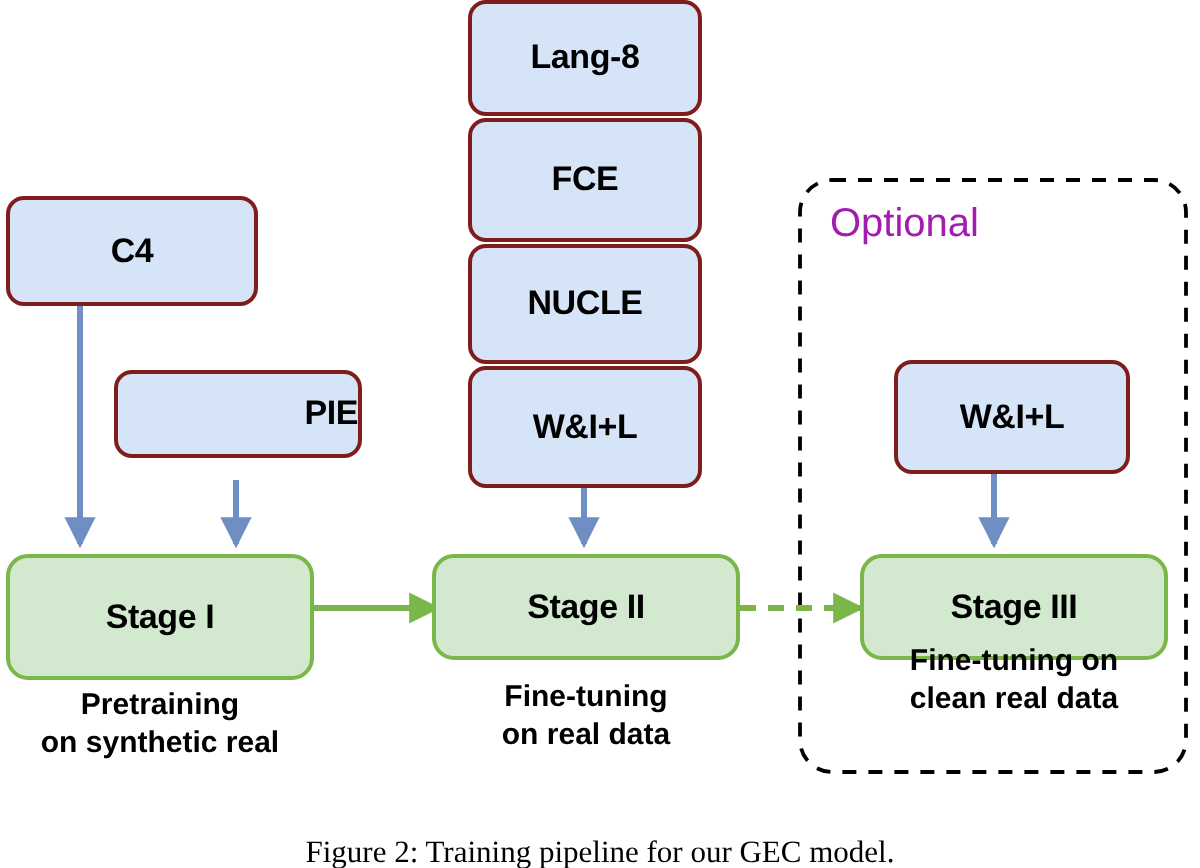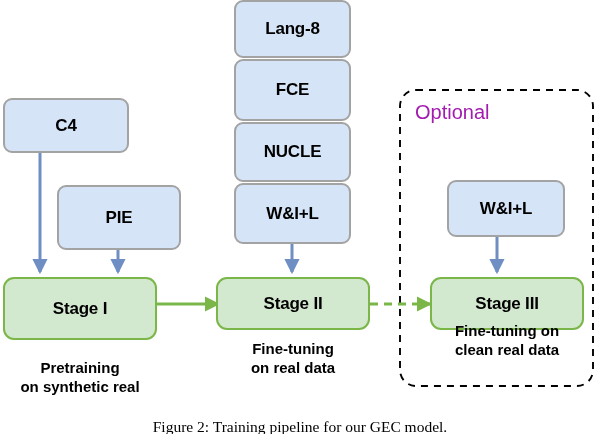--- a/index.html
+++ b/index.html
@@ -30,21 +30,21 @@
     display: flex;
     align-items: center;
     justify-content: center;
     font-weight: bold;
     color: #000000;
     letter-spacing: -0.2px;
     z-index: 3;
   }
   .node-blue {
     background: #d6e4f7;
-    border: 2px solid #a3a3a3;
+    border: 2px solid #7f1d1d;
     border-radius: 9px;
     font-size: 17px;
   }
   .node-green {
     background: #d3e9cf;
     border: 2.5px solid #7ab648;
     border-radius: 11px;
     font-size: 17px;
   }
   .caption-under {
@@ -102,21 +102,21 @@
 
     <line x1="157" y1="304" x2="218" y2="304" stroke="#7ab648" stroke-width="3" marker-end="url(#arrow-green)"></line>
 
     <line x1="370" y1="304" x2="430" y2="304" stroke="#7ab648" stroke-width="3" stroke-dasharray="8,6" marker-end="url(#arrow-green)"></line>
   </svg>
 
   <div class="node node-blue" style="left:3px; top:98px; width:126px; height:55px;">
     <span>C4</span>
   </div>
 
-  <div class="node node-blue" style="left:57px; top:185px; width:124px; height:65px;">
+  <div class="node node-blue" style="left:57px; top:185px; width:124px; height:44px;justify-content:flex-end;">
     <span>PIE</span>
   </div>
 
   <div class="node node-blue" style="left:234px; top:0px; width:117px; height:58px;">
     <span>Lang-8</span>
   </div>
 
   <div class="node node-blue" style="left:234px; top:122px; width:117px; height:60px;">
     <span>NUCLE</span>
   </div>
@@ -131,21 +131,21 @@
 
   <div class="optional-label" style="left:415px; top:101px;">Optional</div>
 
   <div class="node node-blue" style="left:447px; top:180px; width:118px; height:57px;">
     <span>W&amp;I+L</span>
   </div>
 
   <div class="node node-green" style="left:3px; top:277px; width:154px; height:63px;">
     <span>Stage I</span>
   </div>
-  <div class="caption-under" style="left:0px; top:358px; width:160px;text-align:center;">
+  <div class="caption-under" style="left:0px; top:343px; width:160px;text-align:center;">
     <div>Pretraining</div>
     <div>on synthetic real</div>
   </div>
 
   <div class="node node-green" style="left:216px; top:277px; width:154px; height:53px;">
     <span>Stage II</span>
   </div>
   <div class="caption-under" style="left:213px; top:339px; width:160px;">
     <div>Fine-tuning</div>
     <div>on real data</div>

